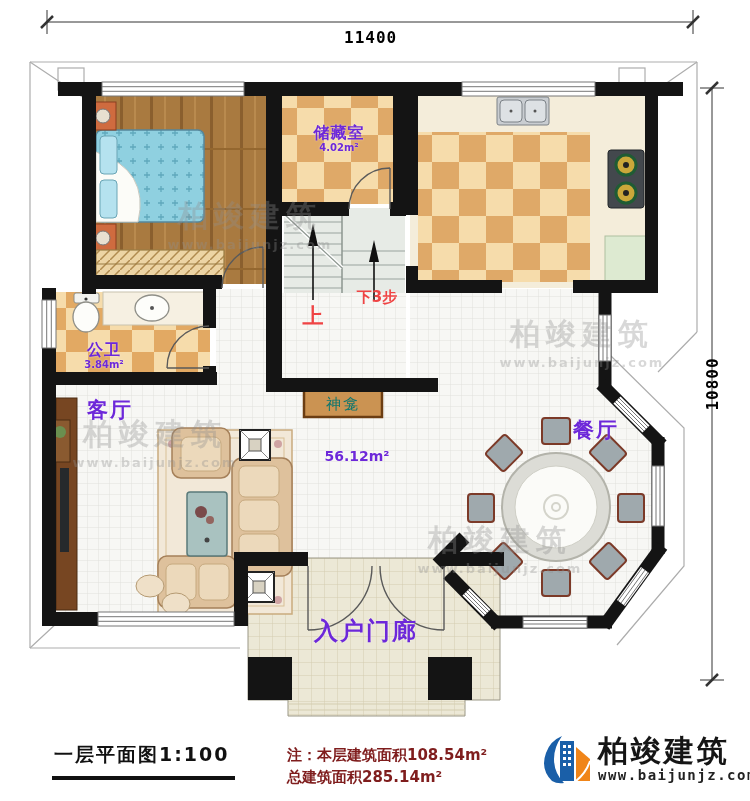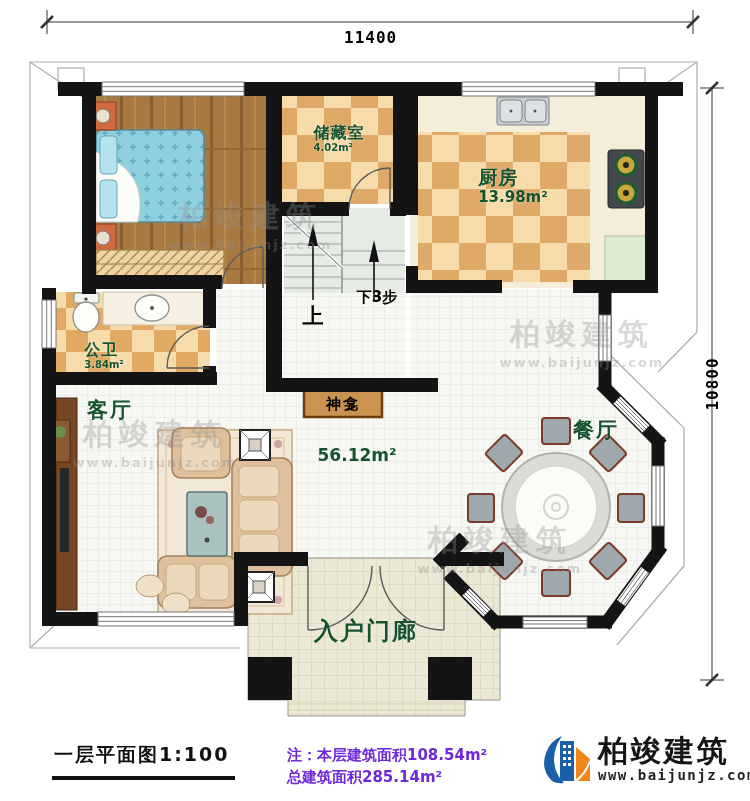--- a/index.html
+++ b/index.html
@@ -1,44 +1,44 @@
 <!DOCTYPE html>
 <html><head>
 <meta charset="utf-8">
 <style>
   html,body{margin:0;padding:0;background:#fff;}
   #canvas{position:relative;width:750px;height:801px;background:#ffffff;overflow:hidden;
           font-family:"DejaVu Sans","Liberation Sans",sans-serif;color:#111;}
   .abs{position:absolute;}
   svg{display:block;}
   .room-label{position:absolute;transform:translate(-50%,-50%);display:flex;flex-direction:column;
-              align-items:flex-start;font-weight:bold;color:#14532d;white-space:nowrap;line-height:1.15;
+              align-items:center;font-weight:bold;color:#6d28d9;white-space:nowrap;line-height:1.15;
               text-shadow:0 0 2px rgba(255,255,255,.65);}
   .room-name{font-size:19px;letter-spacing:1px;}
   .room-area{font-size:15px;}
   .small .room-name{font-size:16px;}
   .small .room-area{font-size:10px;}
   .big .room-name{font-size:21px;letter-spacing:2px;}
   .dim{position:absolute;font-weight:bold;font-size:16px;letter-spacing:1px;color:#000;
        font-family:"DejaVu Sans Mono","Liberation Mono",monospace;}
   .dim-right{transform:translate(-50%,-50%) rotate(-90deg);}
-  .stair-label{position:absolute;transform:translate(-50%,-50%);font-weight:bold;color:#000000;white-space:nowrap;}
+  .stair-label{position:absolute;transform:translate(-50%,-50%);font-weight:bold;color:#ef4444;white-space:nowrap;}
   .wm{position:absolute;transform:translate(-50%,-50%);text-align:center;color:#8f8f8f;opacity:.34;
       white-space:nowrap;pointer-events:none;}
   .wm .l1{font-size:30px;font-weight:bold;letter-spacing:6px;}
   .wm .l2{font-size:13px;font-weight:bold;letter-spacing:2px;}
   
   .tb-title{position:absolute;left:52px;top:742px;font-size:19px;font-weight:bold;letter-spacing:2px;
             border-bottom:4px solid #111;padding:0 6px 8px 2px;}
-  .tb-note{position:absolute;left:287px;top:744px;font-size:15px;font-weight:bold;line-height:22px;color:#6d28d9;}
+  .tb-note{position:absolute;left:287px;top:744px;font-size:15px;font-weight:bold;line-height:22px;color:#7f1d1d;}
   .brand{position:absolute;left:598px;top:735px;}
   .brand-name{font-size:30px;font-weight:900;letter-spacing:3px;color:#151515;line-height:32px;}
   .brand-site{font-size:14px;font-weight:bold;letter-spacing:1.5px;color:#222;
               font-family:"DejaVu Sans Mono","Liberation Mono",monospace;}
-  .shrine-label{position:absolute;transform:translate(-50%,-50%);font-size:15px;font-weight:bold;color:#000000;letter-spacing:2px;}
+  .shrine-label{position:absolute;transform:translate(-50%,-50%);font-size:15px;font-weight:normal;color:#0f766e;letter-spacing:2px;}
 </style>
 </head>
 <body>
 
 <div id="canvas">
 
   <svg class="abs" style="left:0;top:0" width="750" height="801" viewBox="0 0 750 801">
     <defs>
       <pattern id="chk" width="54" height="54" patternUnits="userSpaceOnUse">
         <rect width="54" height="54" fill="#f6dcab"></rect>
@@ -341,33 +341,29 @@
     <div class="l2">www.baijunjz.com</div>
   </div>
 
   <div class="dim" style="left:344px;top:28px">11400</div>
   <div class="dim dim-right" style="left:712px;top:384px">10800</div>
 
   <div class="room-label small" style="left:339px;top:139px">
     <span class="room-name">储藏室</span>
     <span class="room-area">4.02m²</span>
   </div>
-  <div class="room-label" style="left:513px;top:187px">
-    <span class="room-name">厨房</span>
-    <span class="room-area">13.98m²</span>
-  </div>
   <div class="room-label small" style="left:104px;top:356px">
     <span class="room-name">公卫</span>
     <span class="room-area">3.84m²</span>
   </div>
   <div class="room-label big" style="left:110px;top:410px">
     <span class="room-name">客厅</span>
   </div>
   <div class="room-label" style="left:357px;top:456px">
-    <span class="room-area" style="font-size:17px">56.12m²</span>
+    <span class="room-area" style="font-size:14px">56.12m²</span>
   </div>
   <div class="shrine-label" style="left:343px;top:404px">神龛</div>
   <div class="room-label big" style="left:596px;top:430px">
     <span class="room-name">餐厅</span>
   </div>
   <div class="room-label big" style="left:366px;top:632px">
     <span class="room-name" style="font-size:24px">入户门廊</span>
   </div>
 
   <div class="stair-label" style="left:313px;top:316px;font-size:21px">上</div>

